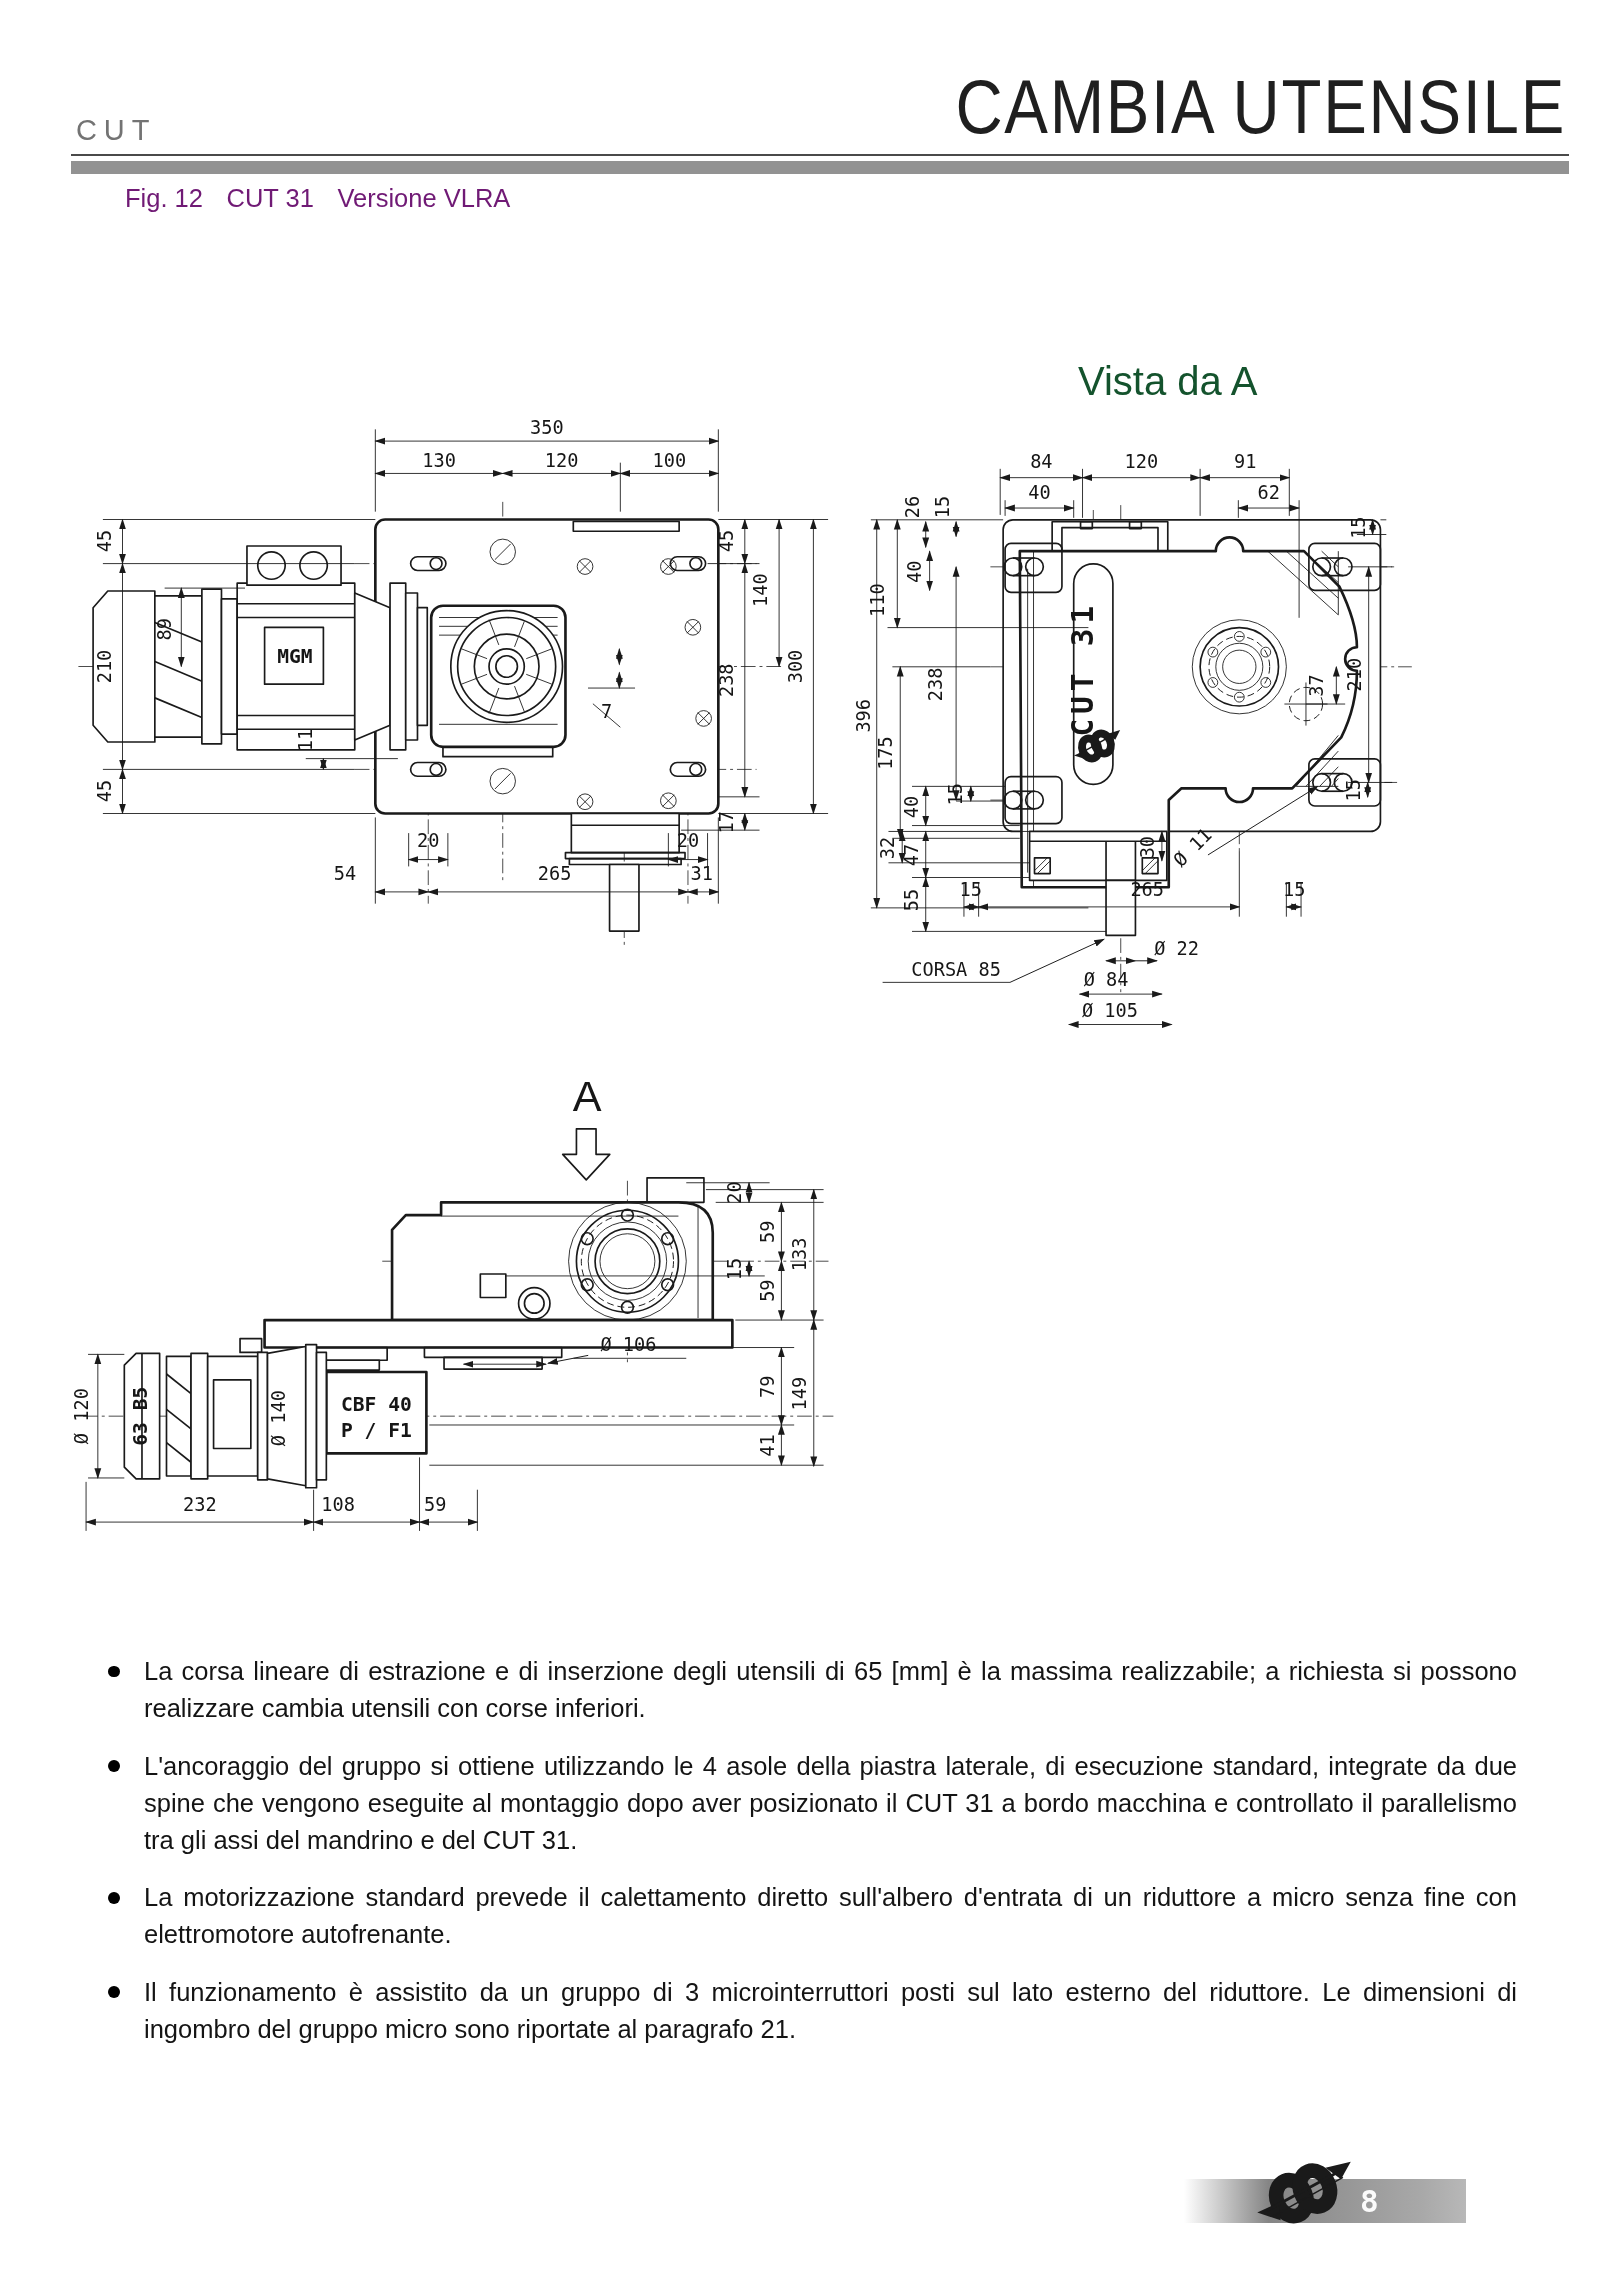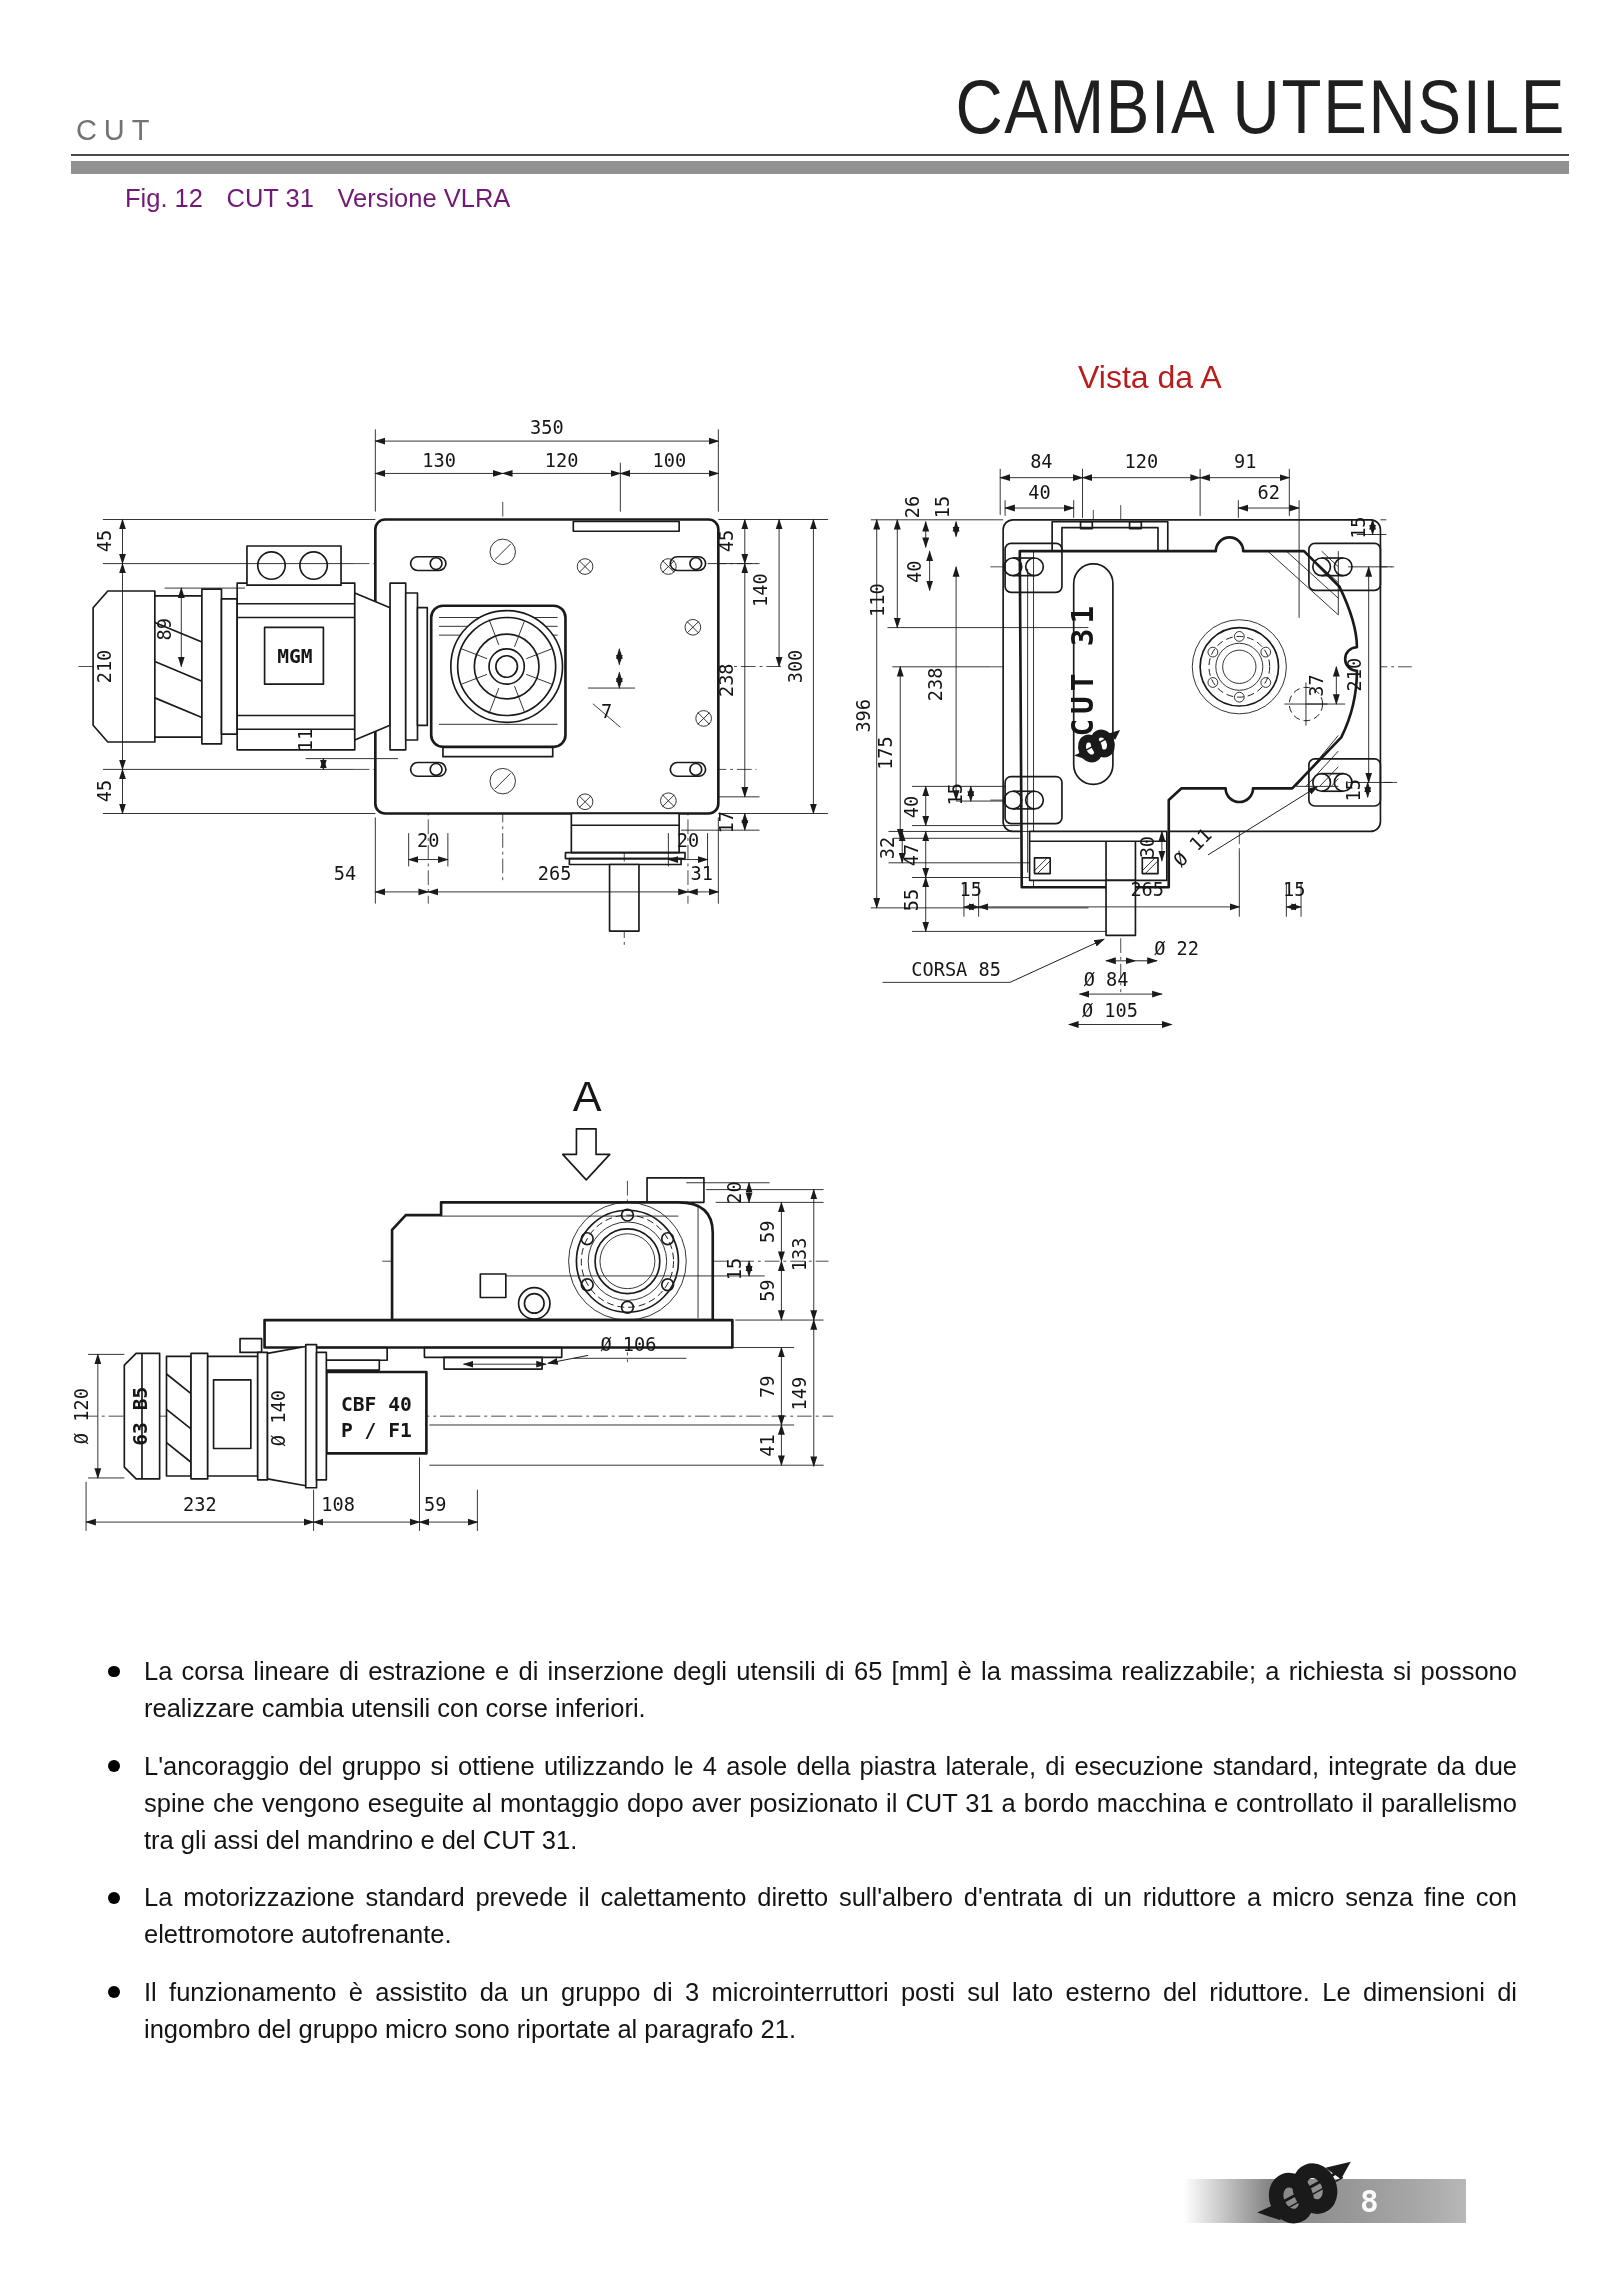--- a/index.html
+++ b/index.html
@@ -30,21 +30,21 @@
   .blk{fill:#1a1a1a;stroke:none;}
   #v1 g.dl line{marker-start:url(#m1);marker-end:url(#m1);}
   #v2 g.dl line{marker-start:url(#m2);marker-end:url(#m2);}
   #v3 g.dl line{marker-start:url(#m3);marker-end:url(#m3);}
   #v2 g.lead line{marker-end:url(#m2);}
   #v3 g.lead line{marker-end:url(#m3);}
   .dim{font:19px "DejaVu Sans Mono",monospace;text-anchor:middle;}
   .lbl{font:bold 20px "DejaVu Sans Mono",monospace;text-anchor:middle;}
   .big{font:bold 30px "DejaVu Sans Mono",monospace;letter-spacing:5px;text-anchor:middle;}
   .viewlabel{font:44px "Liberation Sans",sans-serif;text-anchor:middle;}
-  #vista-title{left:1078px;top:359px;font-size:32px;color:#b91c1c;}
+  #vista-title{left:1078px;top:359px;font-size:40px;color:#14532d;}
 
   
   #notes{left:106px;top:1653px;width:1411px;list-style:none;margin:0;padding:0;}
   #notes li{position:relative;padding-left:38px;margin-bottom:20.6px;font-size:25.5px;
             line-height:37px;text-align:justify;color:#141414;}
   #notes .dot{position:absolute;left:2px;top:12.7px;width:11.8px;height:11.8px;border-radius:50%;background:#000;}
 
   
   #footer-bar{left:1184px;top:2179px;width:282px;height:44px;
       background:linear-gradient(90deg,#ffffff 0%,#858585 30%,#979797 58%,#a9a9a9 85%,#b8b8b8 100%);}

